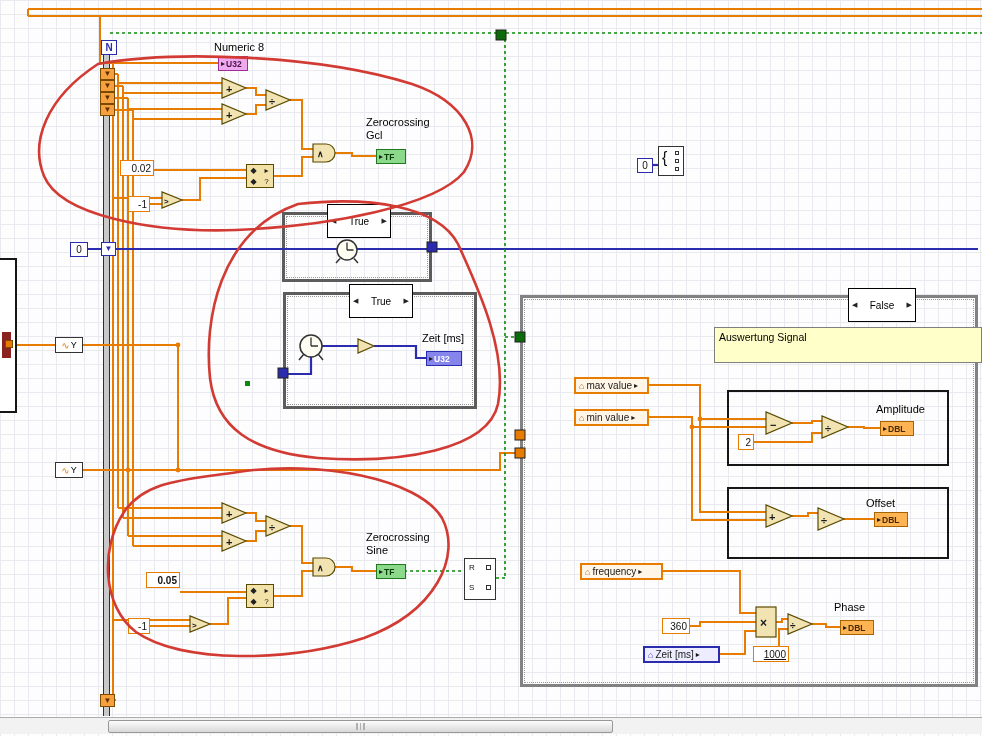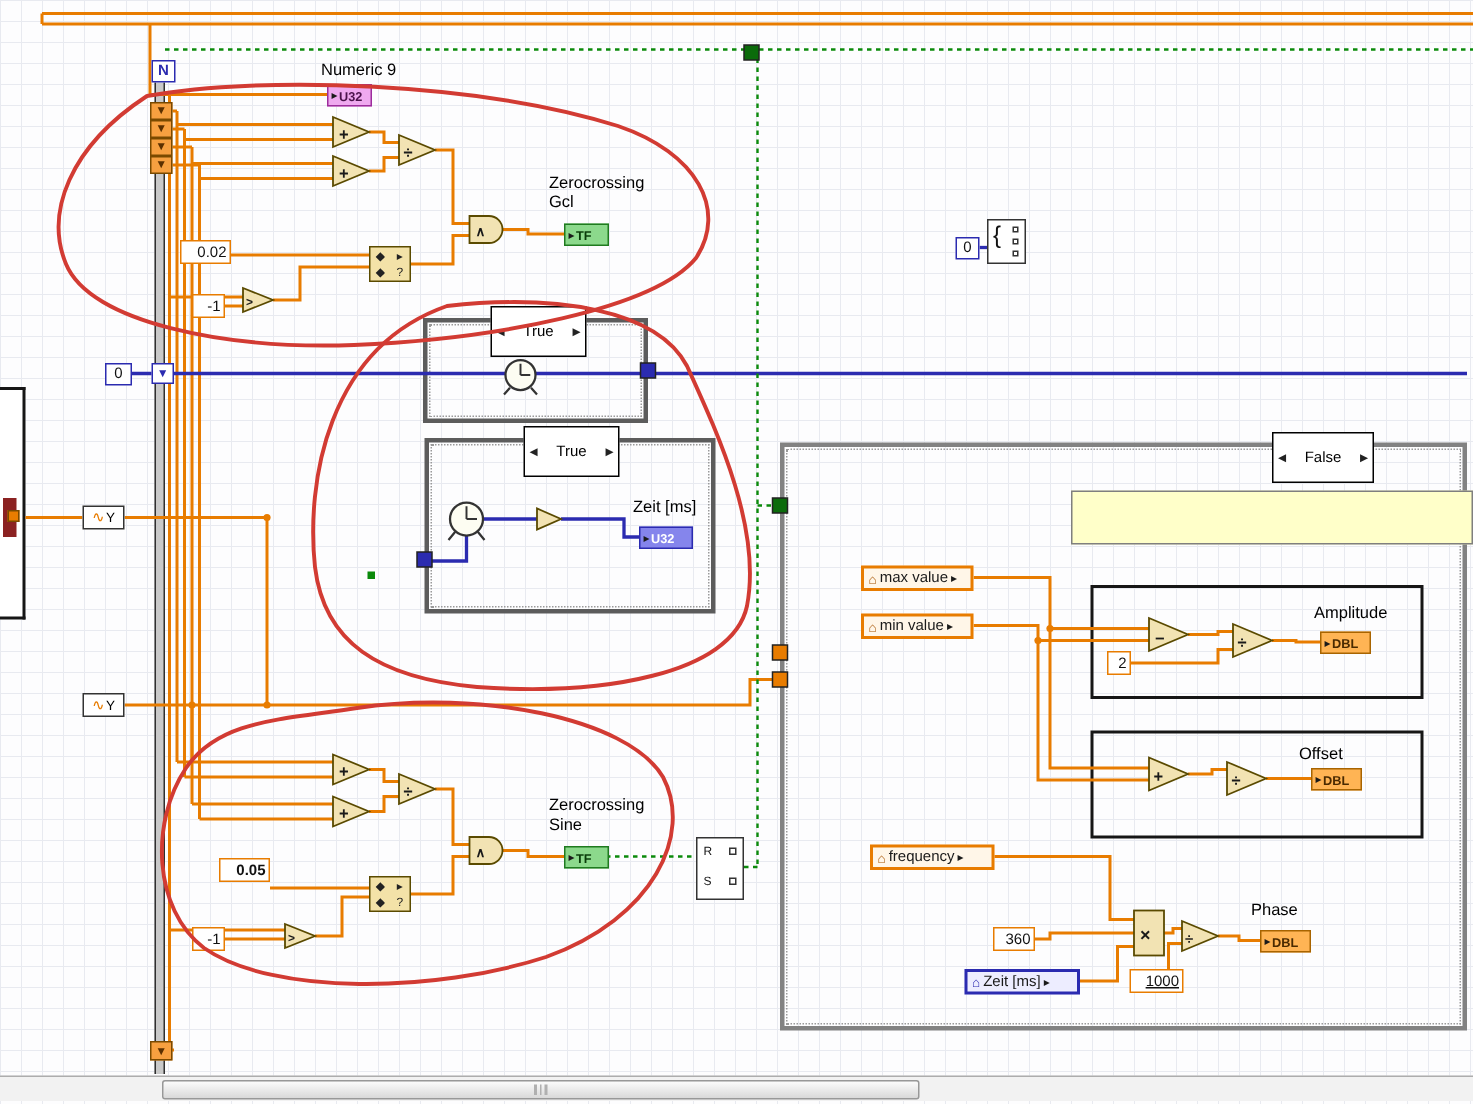--- a/index.html
+++ b/index.html
@@ -243,21 +243,21 @@
   <div class="sr" style="left:100px;top:104px;width:15px;height:12px;">
       <span>▼</span>
     </div>
   <div class="sr" style="left:100px;top:694px;width:15px;height:13px;">
       <span>▼</span>
     </div>
   <div class="bidx" style="left:101px;top:242px;width:15px;height:14px;">
       <span>▼</span>
     </div>
 
-  <div class="lbl" style="left:214px;top:41px;">Numeric 9</div>
+  <div class="lbl" style="left:214px;top:41px;">Numeric 8</div>
   <div class="term u32pink" style="left:218px;top:56px;width:30px;height:15px;">
     <span class="ar">▸</span>
     <span>U32</span>
   </div>
 
   <div class="const" style="left:120px;top:160px;width:34px;height:16px;">0.02</div>
   <div class="const" style="left:128px;top:196px;width:22px;height:16px;">-1</div>
   <div class="cmp" style="left:246px;top:164px;width:28px;height:24px;">
     <span>◆</span>
     <span>▸</span>
@@ -332,20 +332,21 @@
     <span class="d" style="top:12px;"></span>
     <span class="d" style="top:20px;"></span>
   </div>
 
   <div class="selector" style="left:848px;top:288px;width:68px;height:15px;">
     <span class="sa">◀</span>
     <span>False</span>
     <span class="sa">▶</span>
   </div>
   <div class="comment" style="left:714px;top:327px;width:268px;height:36px;">
+    <div>Auswertung Signal</div>
   </div>
 
   <div class="lvar" style="left:574px;top:377px;width:75px;height:17px;">
     <span class="h">⌂</span>
     <span>max value</span>
     <span class="ra">▸</span>
   </div>
   <div class="lvar" style="left:574px;top:409px;width:75px;height:17px;">
     <span class="h">⌂</span>
     <span>min value</span>

